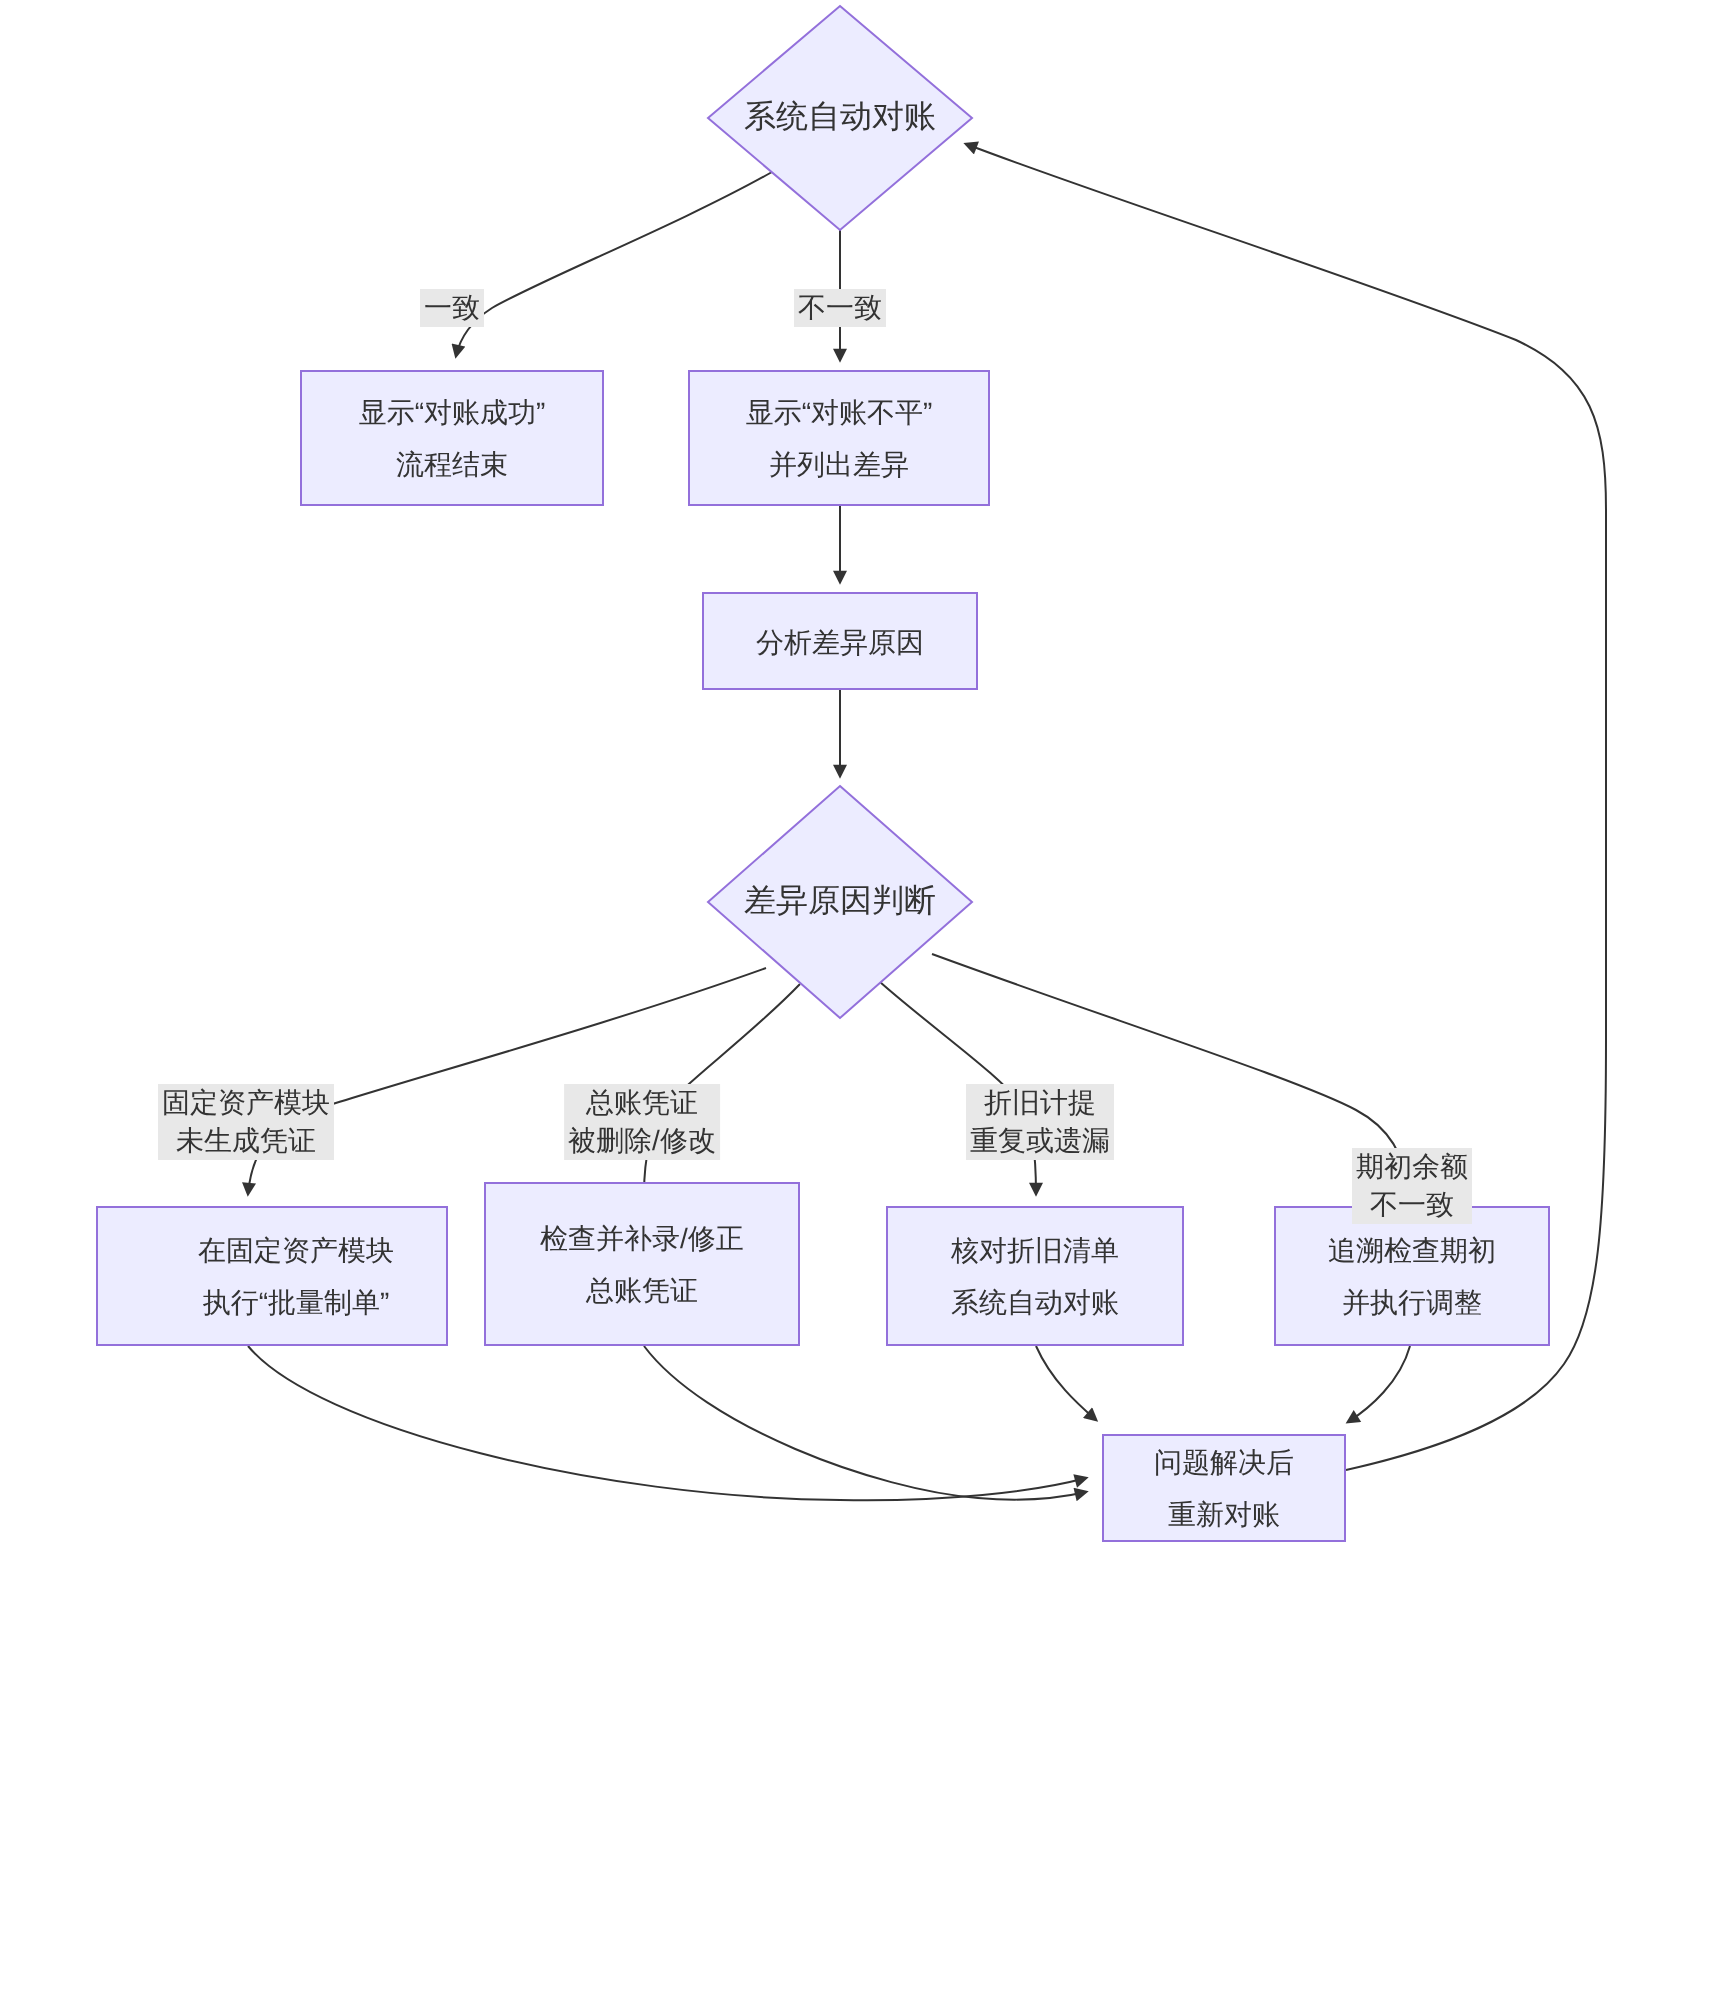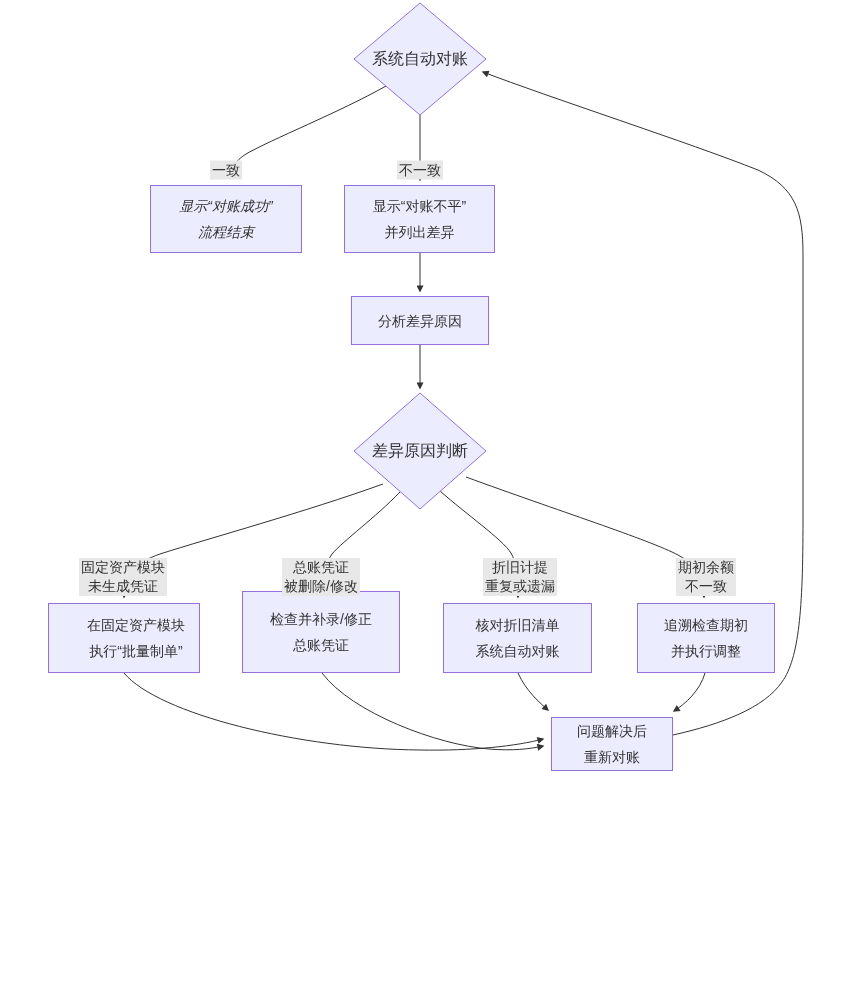--- a/index.html
+++ b/index.html
@@ -49,21 +49,20 @@
   .edge-label {
     position: absolute;
     transform: translate(-50%, -50%);
     background: #e8e8e8;
     font-size: 14px;
     line-height: 19px;
     color: #333333;
     text-align: center;
     padding: 0 2px;
     white-space: nowrap;
-    margin-top: 16px;
   }
   .edge-label span { display: block; }
   svg path.edge {
     fill: none;
     stroke: #333333;
     stroke-width: 1px;
   }
   svg polygon.decision {
     fill: #ECECFF;
     stroke: #9370DB;
@@ -99,35 +98,35 @@
 
     <path class="edge" d="M 673 735 C 722 724, 764 708, 782 682 C 799 658, 803 610, 803 520 L 803 255 C 803 212, 796 188, 758 170 C 690 143, 548 97, 483 72" marker-end="url(#arrow)"></path>
 
     <polygon class="decision" points="420,3 486,59 420,115 354,59"></polygon>
     <polygon class="decision" points="420,393 486,451 420,509 354,451"></polygon>
   </svg>
 
   <div class="diamond-label" style="left:420px; top:59px;">系统自动对账</div>
   <div class="diamond-label" style="left:420px; top:451px;">差异原因判断</div>
 
-  <div class="flow-box" style="left:150px; top:185px; width:152px; height:68px;font-style:italic;">
+  <div class="flow-box" style="left:150px; top:185px; width:152px; height:68px;">
     <span>显示“对账成功”</span>
     <span>流程结束</span>
   </div>
 
   <div class="flow-box" style="left:344px; top:185px; width:151px; height:68px;">
     <span>显示“对账不平”</span>
     <span>并列出差异</span>
   </div>
 
   <div class="flow-box" style="left:351px; top:296px; width:138px; height:49px;">
     <span>分析差异原因</span>
   </div>
 
-  <div class="flow-box" style="left:48px; top:603px; width:152px; height:70px;padding-left:24px;">
+  <div class="flow-box" style="left:48px; top:603px; width:176px; height:70px;padding-left:24px;">
     <span>在固定资产模块</span>
     <span>执行“批量制单”</span>
   </div>
 
   <div class="flow-box" style="left:242px; top:591px; width:158px; height:82px;">
     <span>检查并补录/修正</span>
     <span>总账凭证</span>
   </div>
 
   <div class="flow-box" style="left:443px; top:603px; width:149px; height:70px;">
@@ -157,18 +156,18 @@
   <div class="edge-label" style="left:321px; top:561px;">
     <span>总账凭证</span>
     <span>被删除/修改</span>
   </div>
 
   <div class="edge-label" style="left:520px; top:561px;">
     <span>折旧计提</span>
     <span>重复或遗漏</span>
   </div>
 
-  <div class="edge-label" style="left:706px; top:561px;">
+  <div class="edge-label" style="left:706px; top:593px;">
     <span>期初余额</span>
     <span>不一致</span>
   </div>
 
 </div>
 
 </body></html>

